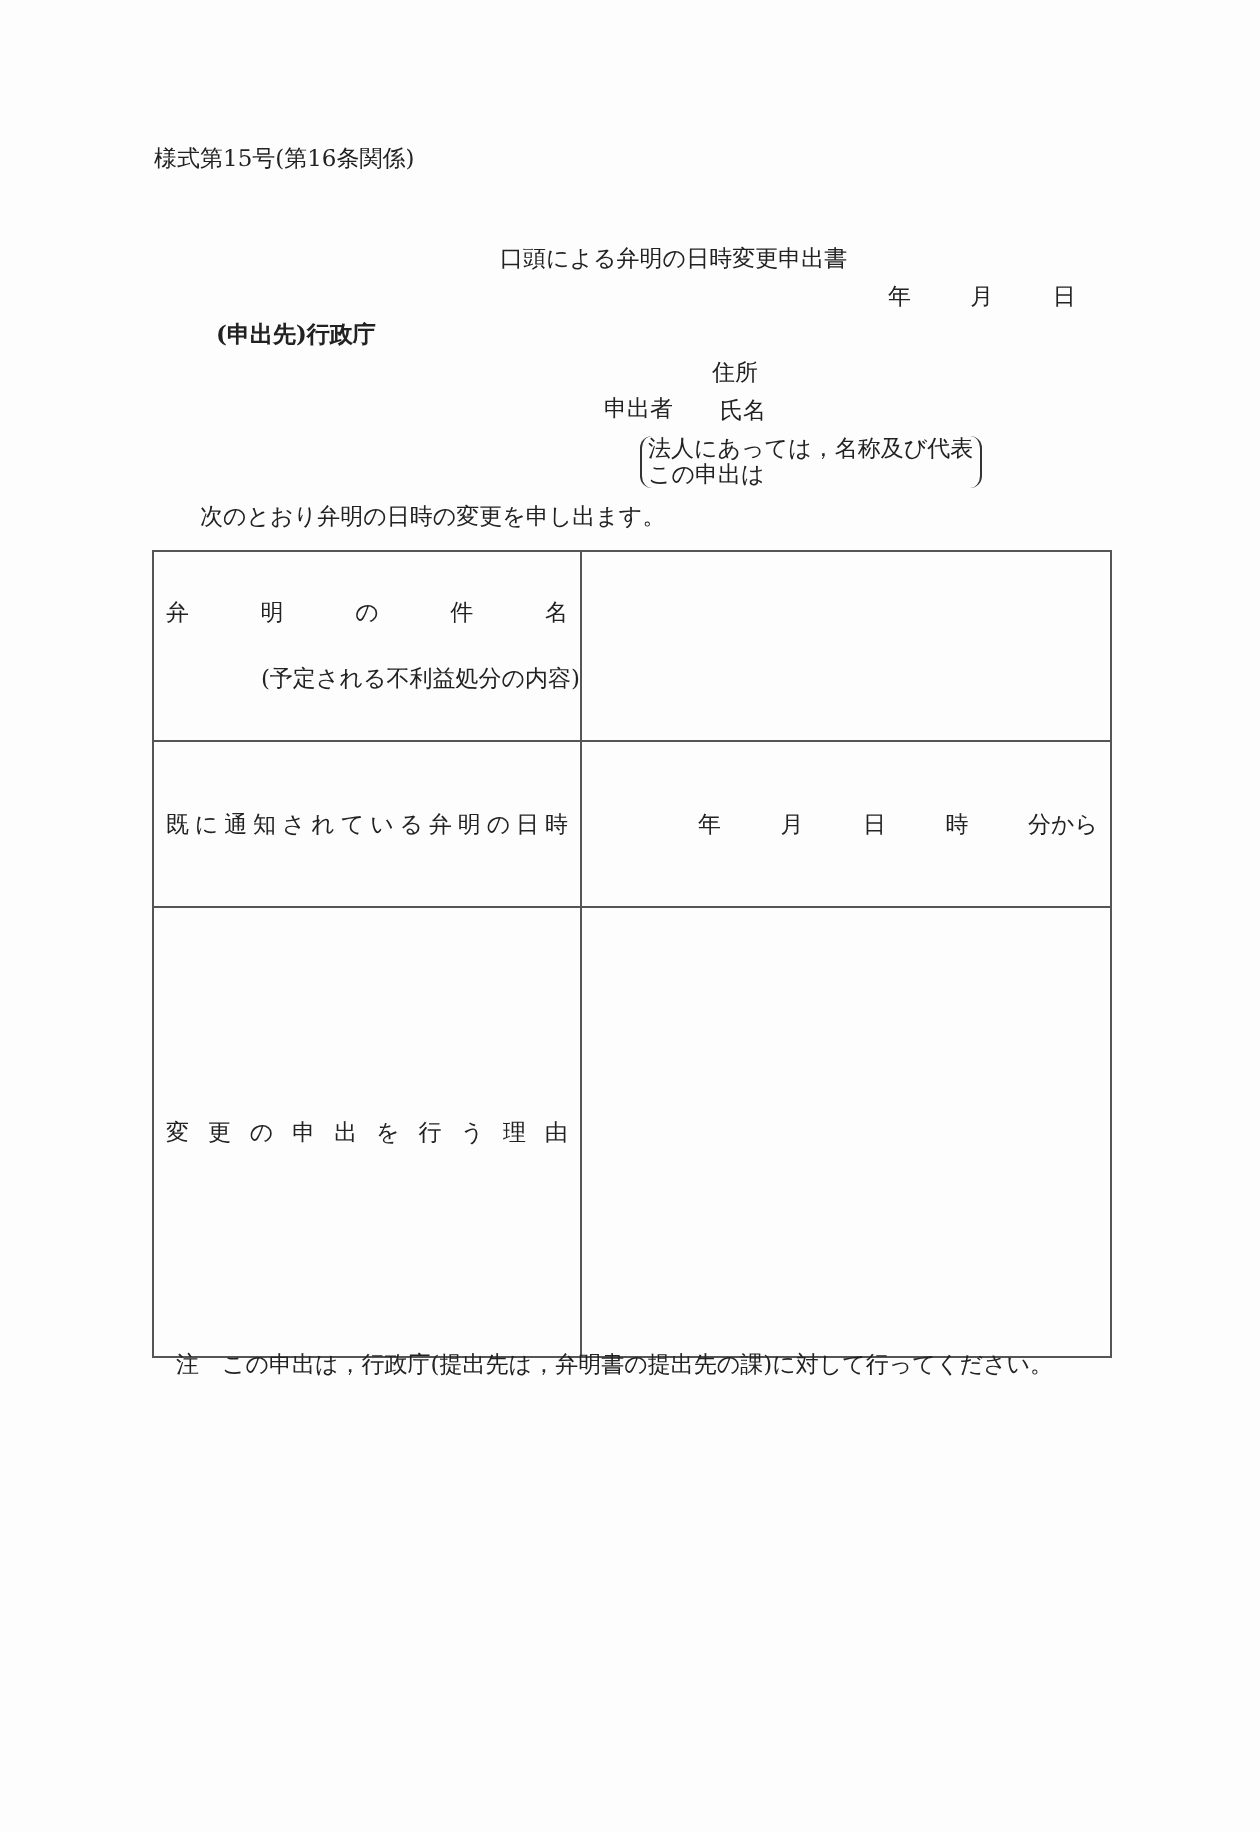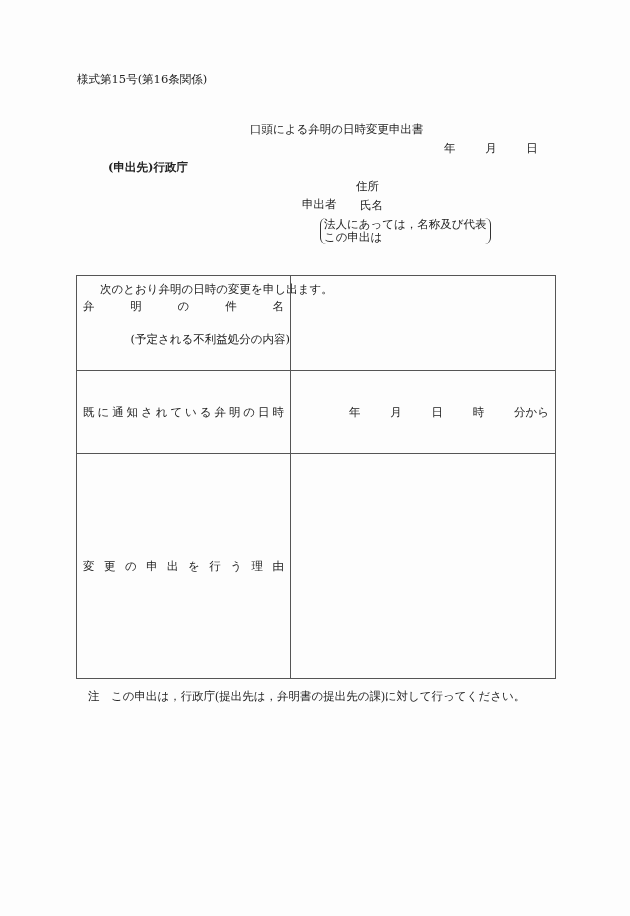--- a/index.html
+++ b/index.html
@@ -15,31 +15,31 @@
     .date-line span { display: inline-block; }
     .addressee { left: 108px; top: 160px; font-weight: bold; }
     .applicant-label { left: 302px; top: 197px; }
     .address-label { left: 356px; top: 179px; }
     .name-label { left: 348px; top: 198px; margin-left: 12px; }
     .bracket-note {
       left: 320px; top: 218px; line-height: 13px;
       border-left: 1.5px solid #333; border-right: 1.5px solid #333;
       border-radius: 6px; padding: 0 3px;
     }
-    .intro { left: 100px; top: 251px; margin-top: 31px; }
+    .intro { left: 100px; top: 251px; }
     table.form {
       position: absolute; left: 76px; top: 275px; width: 480px;
       border-collapse: collapse; table-layout: fixed;
     }
     table.form td { border: 1px solid #555; padding: 0; vertical-align: middle; }
     td.label { width: 213px; }
     .spread { display: flex; justify-content: space-between; padding: 0 6px; }
     .sub { text-align: right; margin-top: 18px; }
     .datetime { display: flex; justify-content: space-between; padding: 0 6px 0 58px; }
-    .note { left: 88px; top: 689px; font-family: Liberation Serif, serif; }
+    .note { left: 88px; top: 675px; }
   </style>
 </head>
 <body>
 
 <div class="abs form-no">様式第15号(第16条関係)</div>
 <div class="abs title">口頭による弁明の日時変更申出書</div>
 
 <div class="abs date-line">
   <span style="margin-right:26px">年</span>
   <span style="margin-right:26px">月</span>

